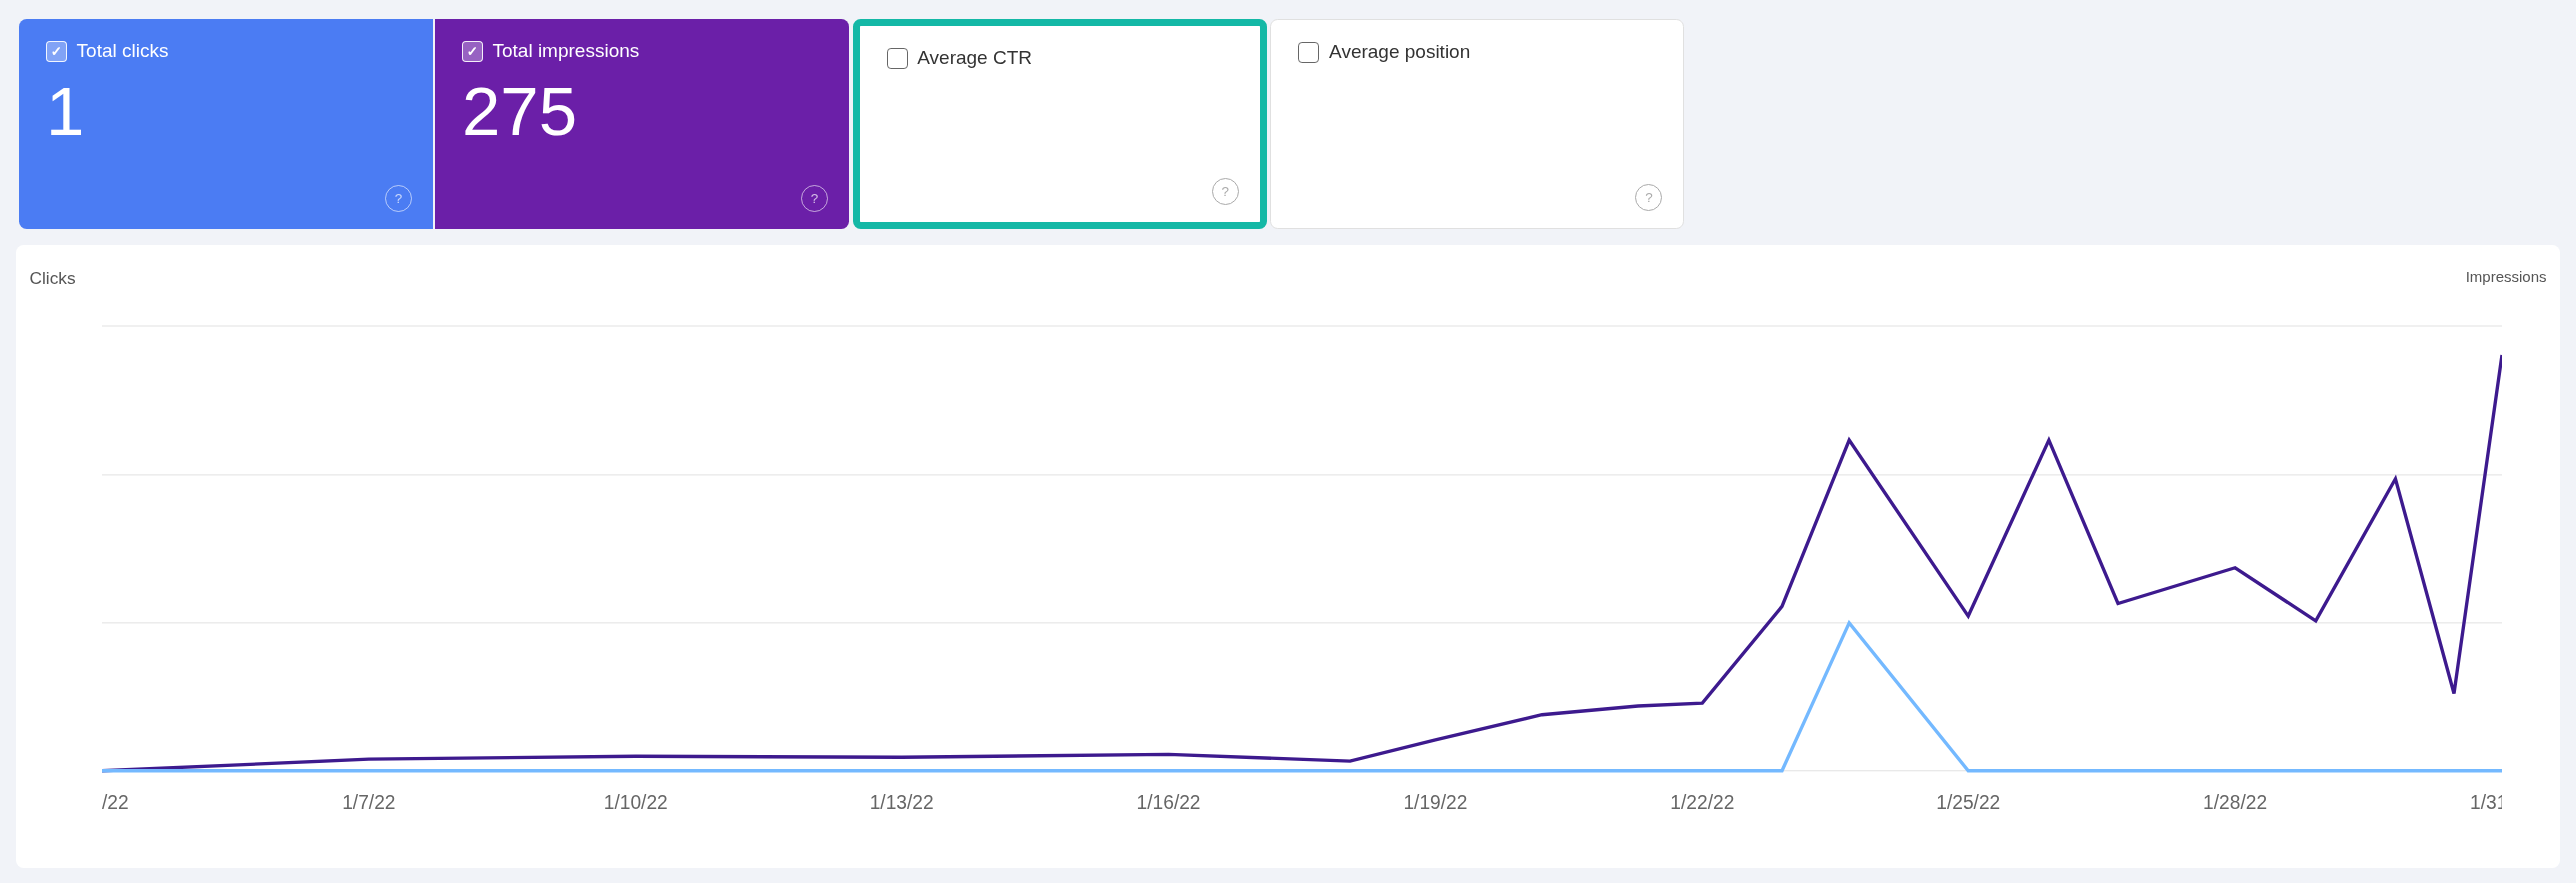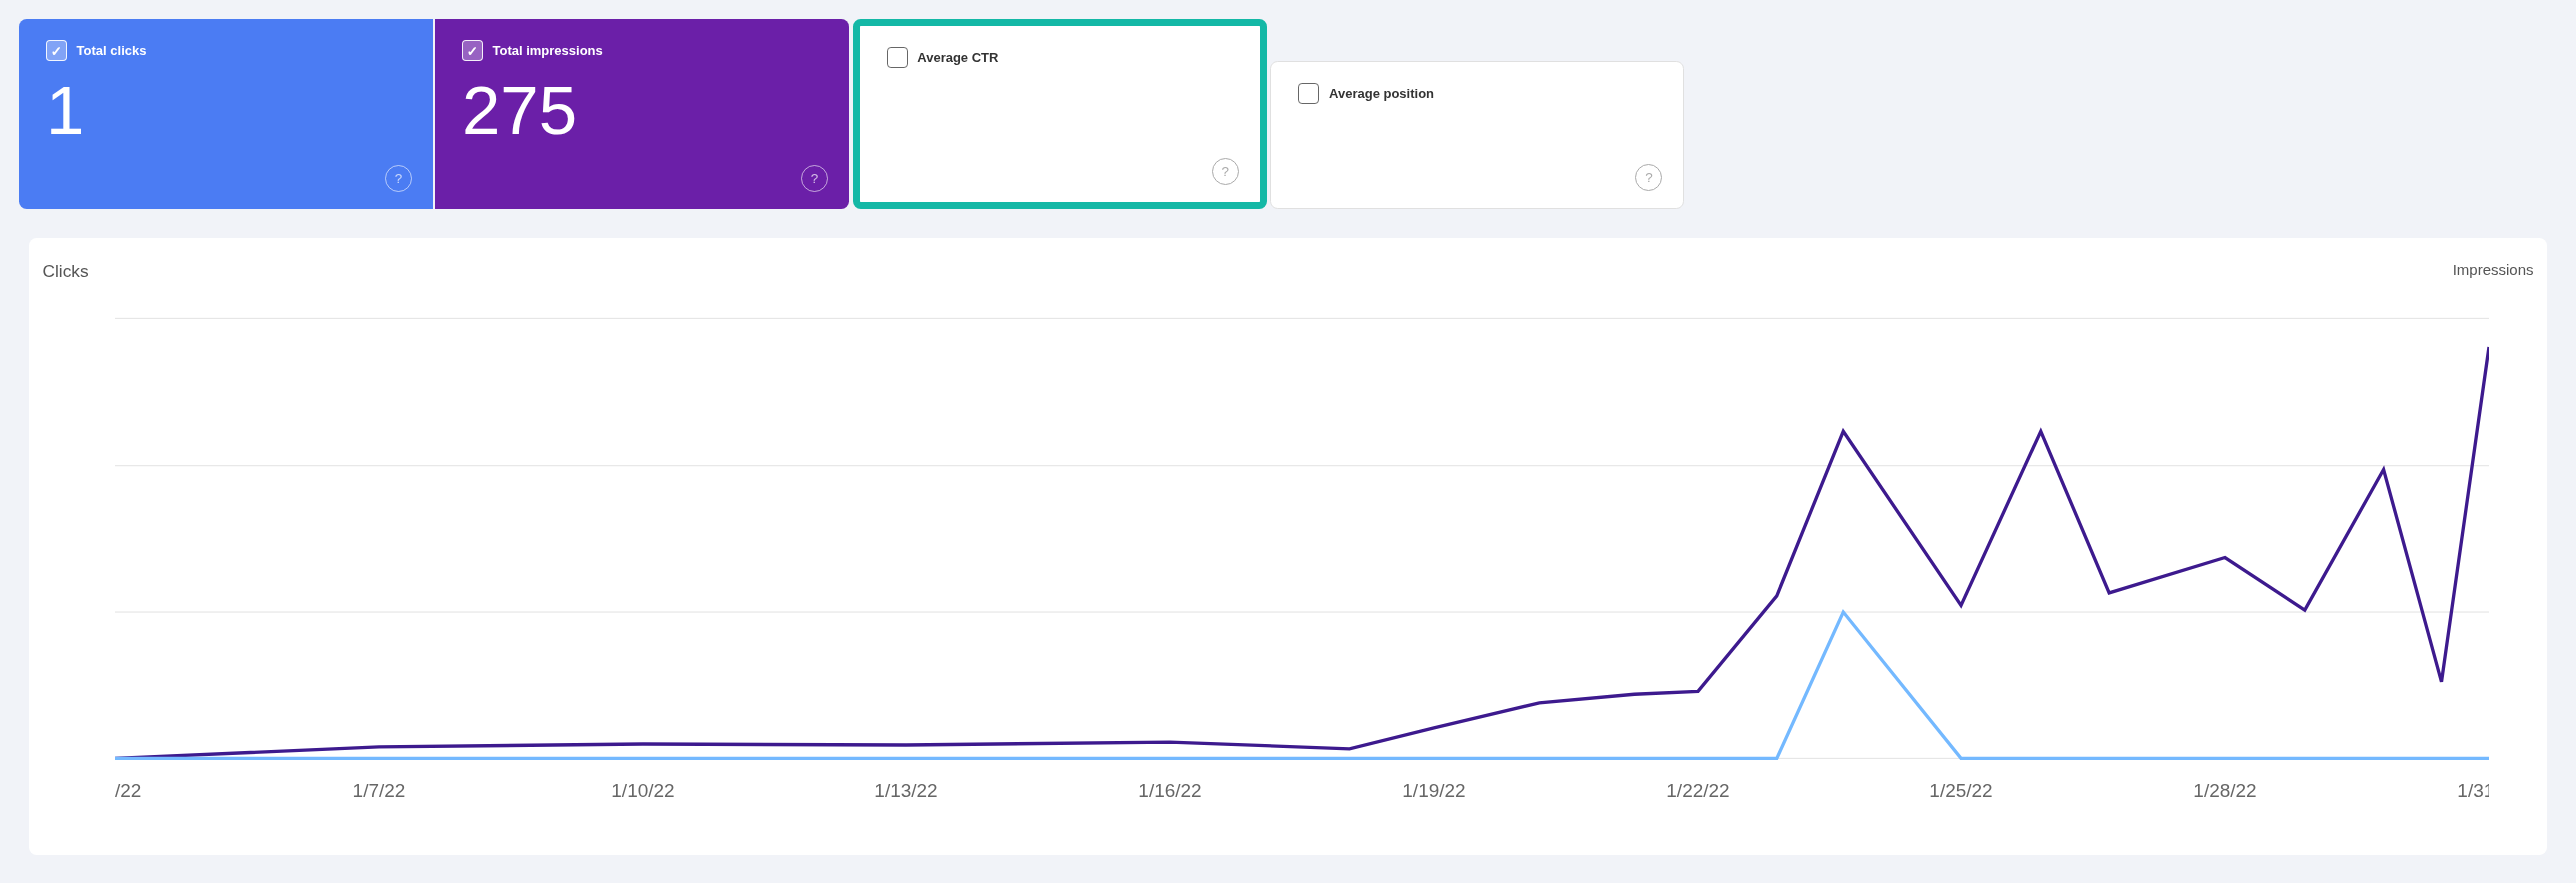--- a/index.html
+++ b/index.html
@@ -51,21 +51,20 @@
       border: 7px solid #14b8a6;
       border-radius: 7.7px;
       margin-left: 1.9px;
     }
     .metric-card.position {
       background: white;
       color: #333;
       border: 1px solid #e0e0e0;
       border-radius: 7.7px;
       margin-left: 1.9px;
-      margin-top: 42px;
     }
     .metric-header {
       display: flex;
       align-items: center;
       gap: 9.6px;
       margin-bottom: 15.4px;
     }
     .metric-checkbox {
       width: 21px;
       height: 21px;
@@ -81,22 +80,22 @@
     }
     .metric-checkbox.dark {
       border: 1.9px solid #666;
     }
     .metric-checkbox .checkmark {
       color: white;
       font-size: 13.5px;
       font-weight: bold;
     }
     .metric-label {
-      font-size: 13px;
-      font-weight: 700;
+      font-size: 19px;
+      font-weight: 400;
     }
     .metric-label.light { color: white; }
     .metric-label.dark { color: #333; }
     .metric-value {
       font-size: 69px;
       font-weight: 300;
       line-height: 1;
       margin-bottom: 7.7px;
     }
     .metric-value.light { color: white; }
@@ -117,21 +116,21 @@
       cursor: pointer;
     }
     .help-icon.dark {
       border: 1.9px solid #aaa;
       color: #aaa;
     }
     
     .chart-area {
       flex: 1;
       background: white;
-      margin: 29px;
+      margin: 16px;
       border-radius: 7.7px;
       padding: 23px 58px 39px 86px;
       position: relative;
     }
     .chart-title-left {
       position: absolute;
       left: 13.5px;
       top: 23px;
       font-size: 17.3px;
       color: #555;

